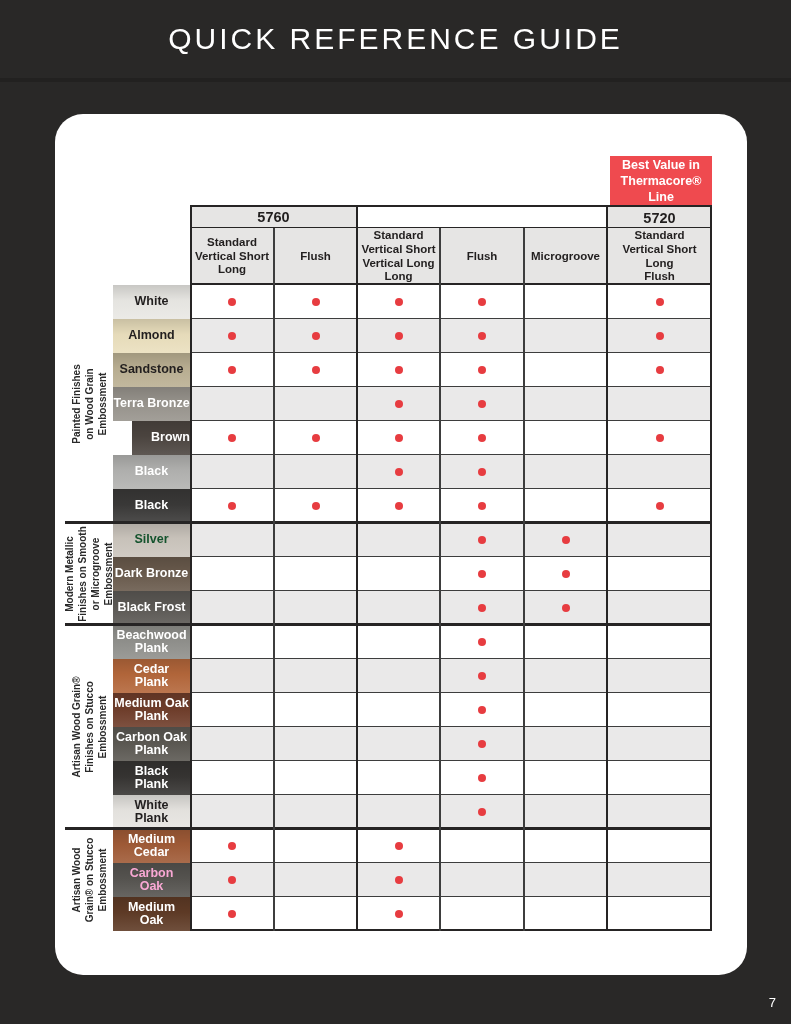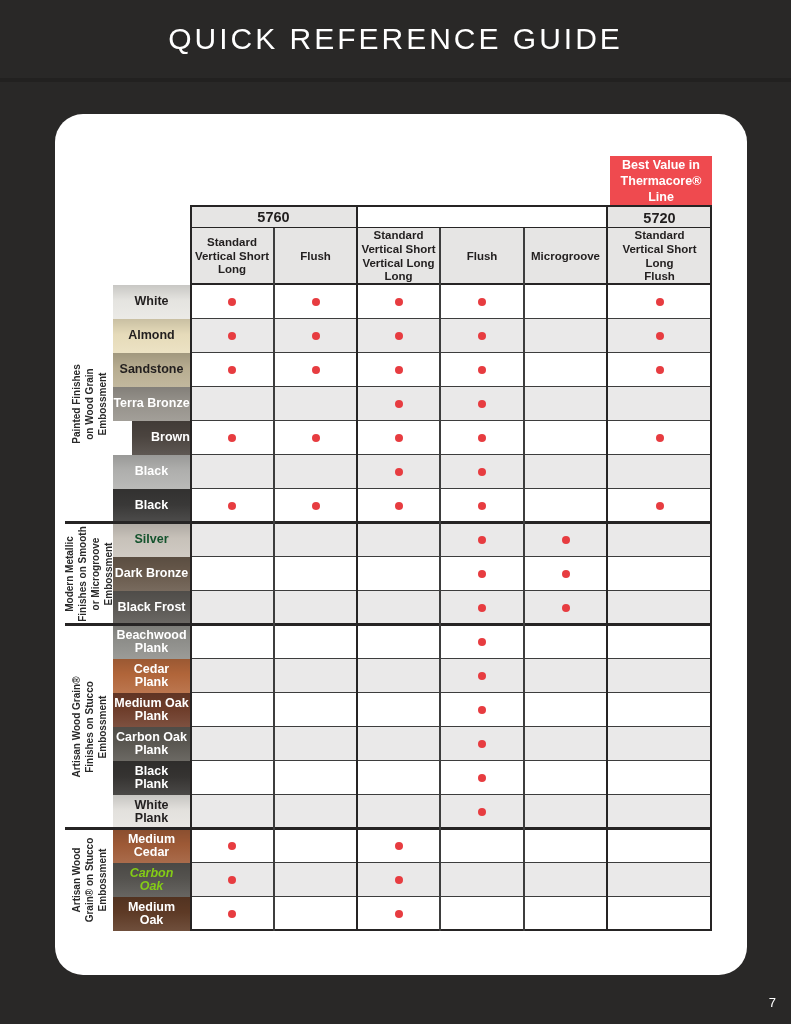--- a/index.html
+++ b/index.html
@@ -296,21 +296,21 @@
       <div class="abs data-cell" style="left: 125px; top: 673px; width: 84px; height: 34px; background: rgb(255, 255, 255);">
         <div class="dot" style="background: rgb(231, 60, 64);"></div>
       </div>
       <div class="abs data-cell" style="left: 209px; top: 673px; width: 83px; height: 34px; background: rgb(255, 255, 255);"></div>
       <div class="abs data-cell" style="left: 292px; top: 673px; width: 83px; height: 34px; background: rgb(255, 255, 255);">
         <div class="dot" style="background: rgb(231, 60, 64);"></div>
       </div>
       <div class="abs data-cell" style="left: 375px; top: 673px; width: 84px; height: 34px; background: rgb(255, 255, 255);"></div>
       <div class="abs data-cell" style="left: 459px; top: 673px; width: 83px; height: 34px; background: rgb(255, 255, 255);"></div>
       <div class="abs data-cell" style="left: 542px; top: 673px; width: 105px; height: 34px; background: rgb(255, 255, 255);"></div>
-      <div class="abs swatch-cell" style="left: 48px; top: 707px; width: 77px; height: 34px; background: rgb(86, 84, 80); overflow: hidden;"><div class="swatch-overlay"></div><span class="swatch-label" style="color: #84cc16; font-style: italic;">Carbon
+      <div class="abs swatch-cell" style="left: 48px; top: 707px; width: 77px; height: 34px; background: rgb(86, 84, 80); overflow: hidden;"><div class="swatch-overlay"></div><span class="swatch-label" style="color: #f9a8d4;">Carbon
 Oak</span></div>
       <div class="abs data-cell" style="left: 125px; top: 707px; width: 84px; height: 34px; background: rgb(234, 233, 233);">
         <div class="dot" style="background: rgb(231, 60, 64);"></div>
       </div>
       <div class="abs data-cell" style="left: 209px; top: 707px; width: 83px; height: 34px; background: rgb(234, 233, 233);"></div>
       <div class="abs data-cell" style="left: 292px; top: 707px; width: 83px; height: 34px; background: rgb(234, 233, 233);">
         <div class="dot" style="background: rgb(231, 60, 64);"></div>
       </div>
       <div class="abs data-cell" style="left: 375px; top: 707px; width: 84px; height: 34px; background: rgb(234, 233, 233);"></div>
       <div class="abs data-cell" style="left: 459px; top: 707px; width: 83px; height: 34px; background: rgb(234, 233, 233);"></div>

